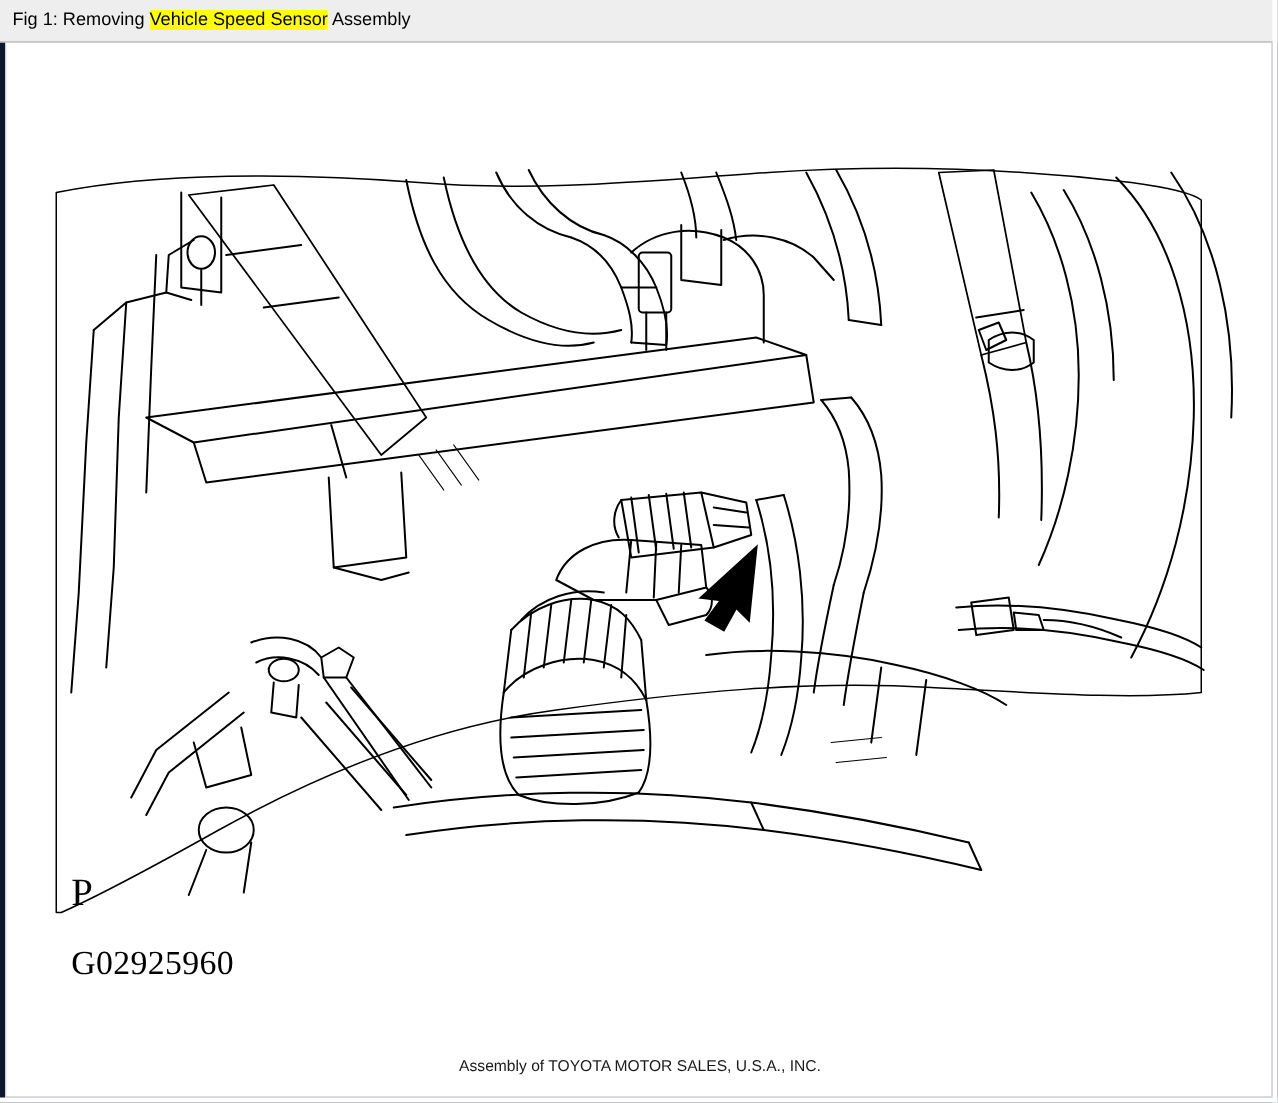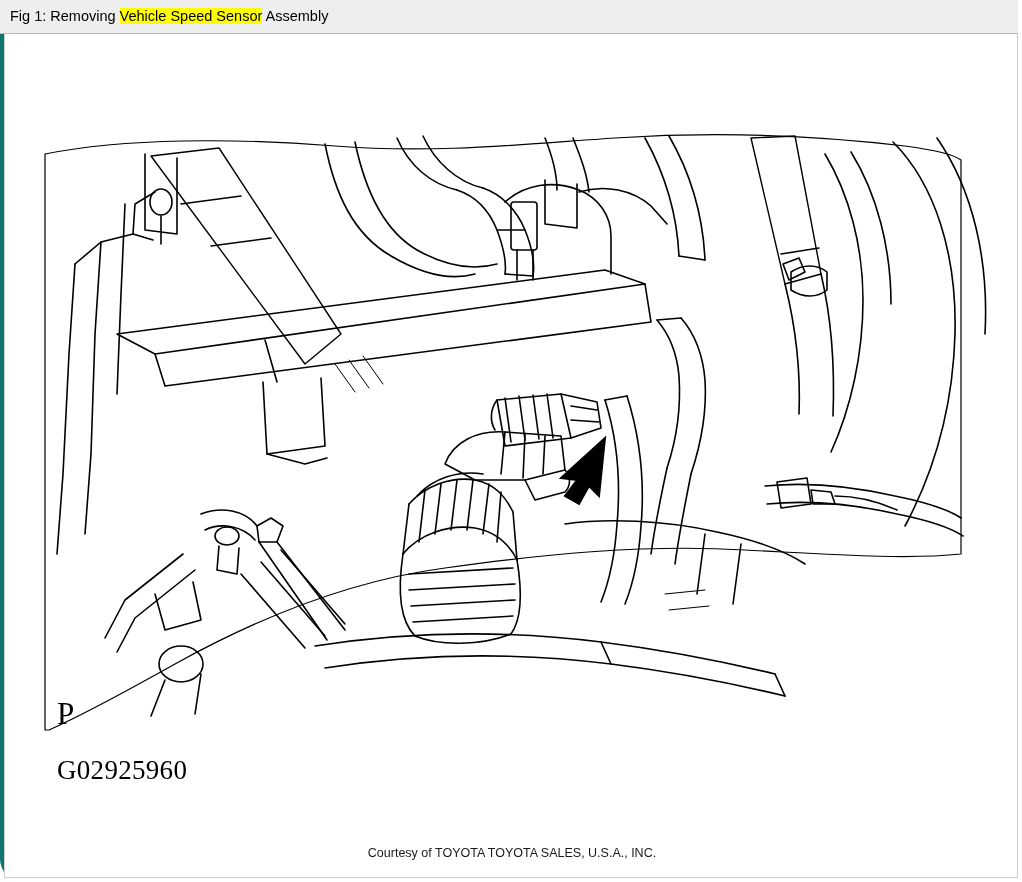--- a/index.html
+++ b/index.html
@@ -11,22 +11,21 @@
     width: 1022px;
     height: 882px;
     font-family: "Liberation Sans", sans-serif;
     overflow: hidden;
   }
   .page {
     position: relative;
     width: 1022px;
     height: 882px;
     box-sizing: border-box;
-    background: #0f766e;
-    border-radius: 23px;
+    background: #0f172a;
   }
   
   .caption-bar {
     position: absolute;
     left: 0;
     top: 0;
     width: 1022px;
     height: 34px;
     box-sizing: border-box;
     background: #eeeeee;
@@ -270,18 +269,18 @@
 
         <g>
           <path d="M600 404 L556 444 L572 446 L560 462 L574 470 L584 452 L594 462 Z" fill="#000000" stroke="#000000" stroke-width="2"></path>
         </g>
       </svg>
     </div>
 
     <div class="label-p">P</div>
     <div class="label-code">G02925960</div>
 
-    <div class="courtesy">Courtesy of TOYOTA TOYOTA SALES, U.S.A., INC.</div>
+    <div class="courtesy">Assembly of TOYOTA MOTOR SALES, U.S.A., INC.</div>
   </div>
 
   <div class="right-edge"></div>
   <div class="bottom-edge"></div>
 </div>
 
 </body></html>

